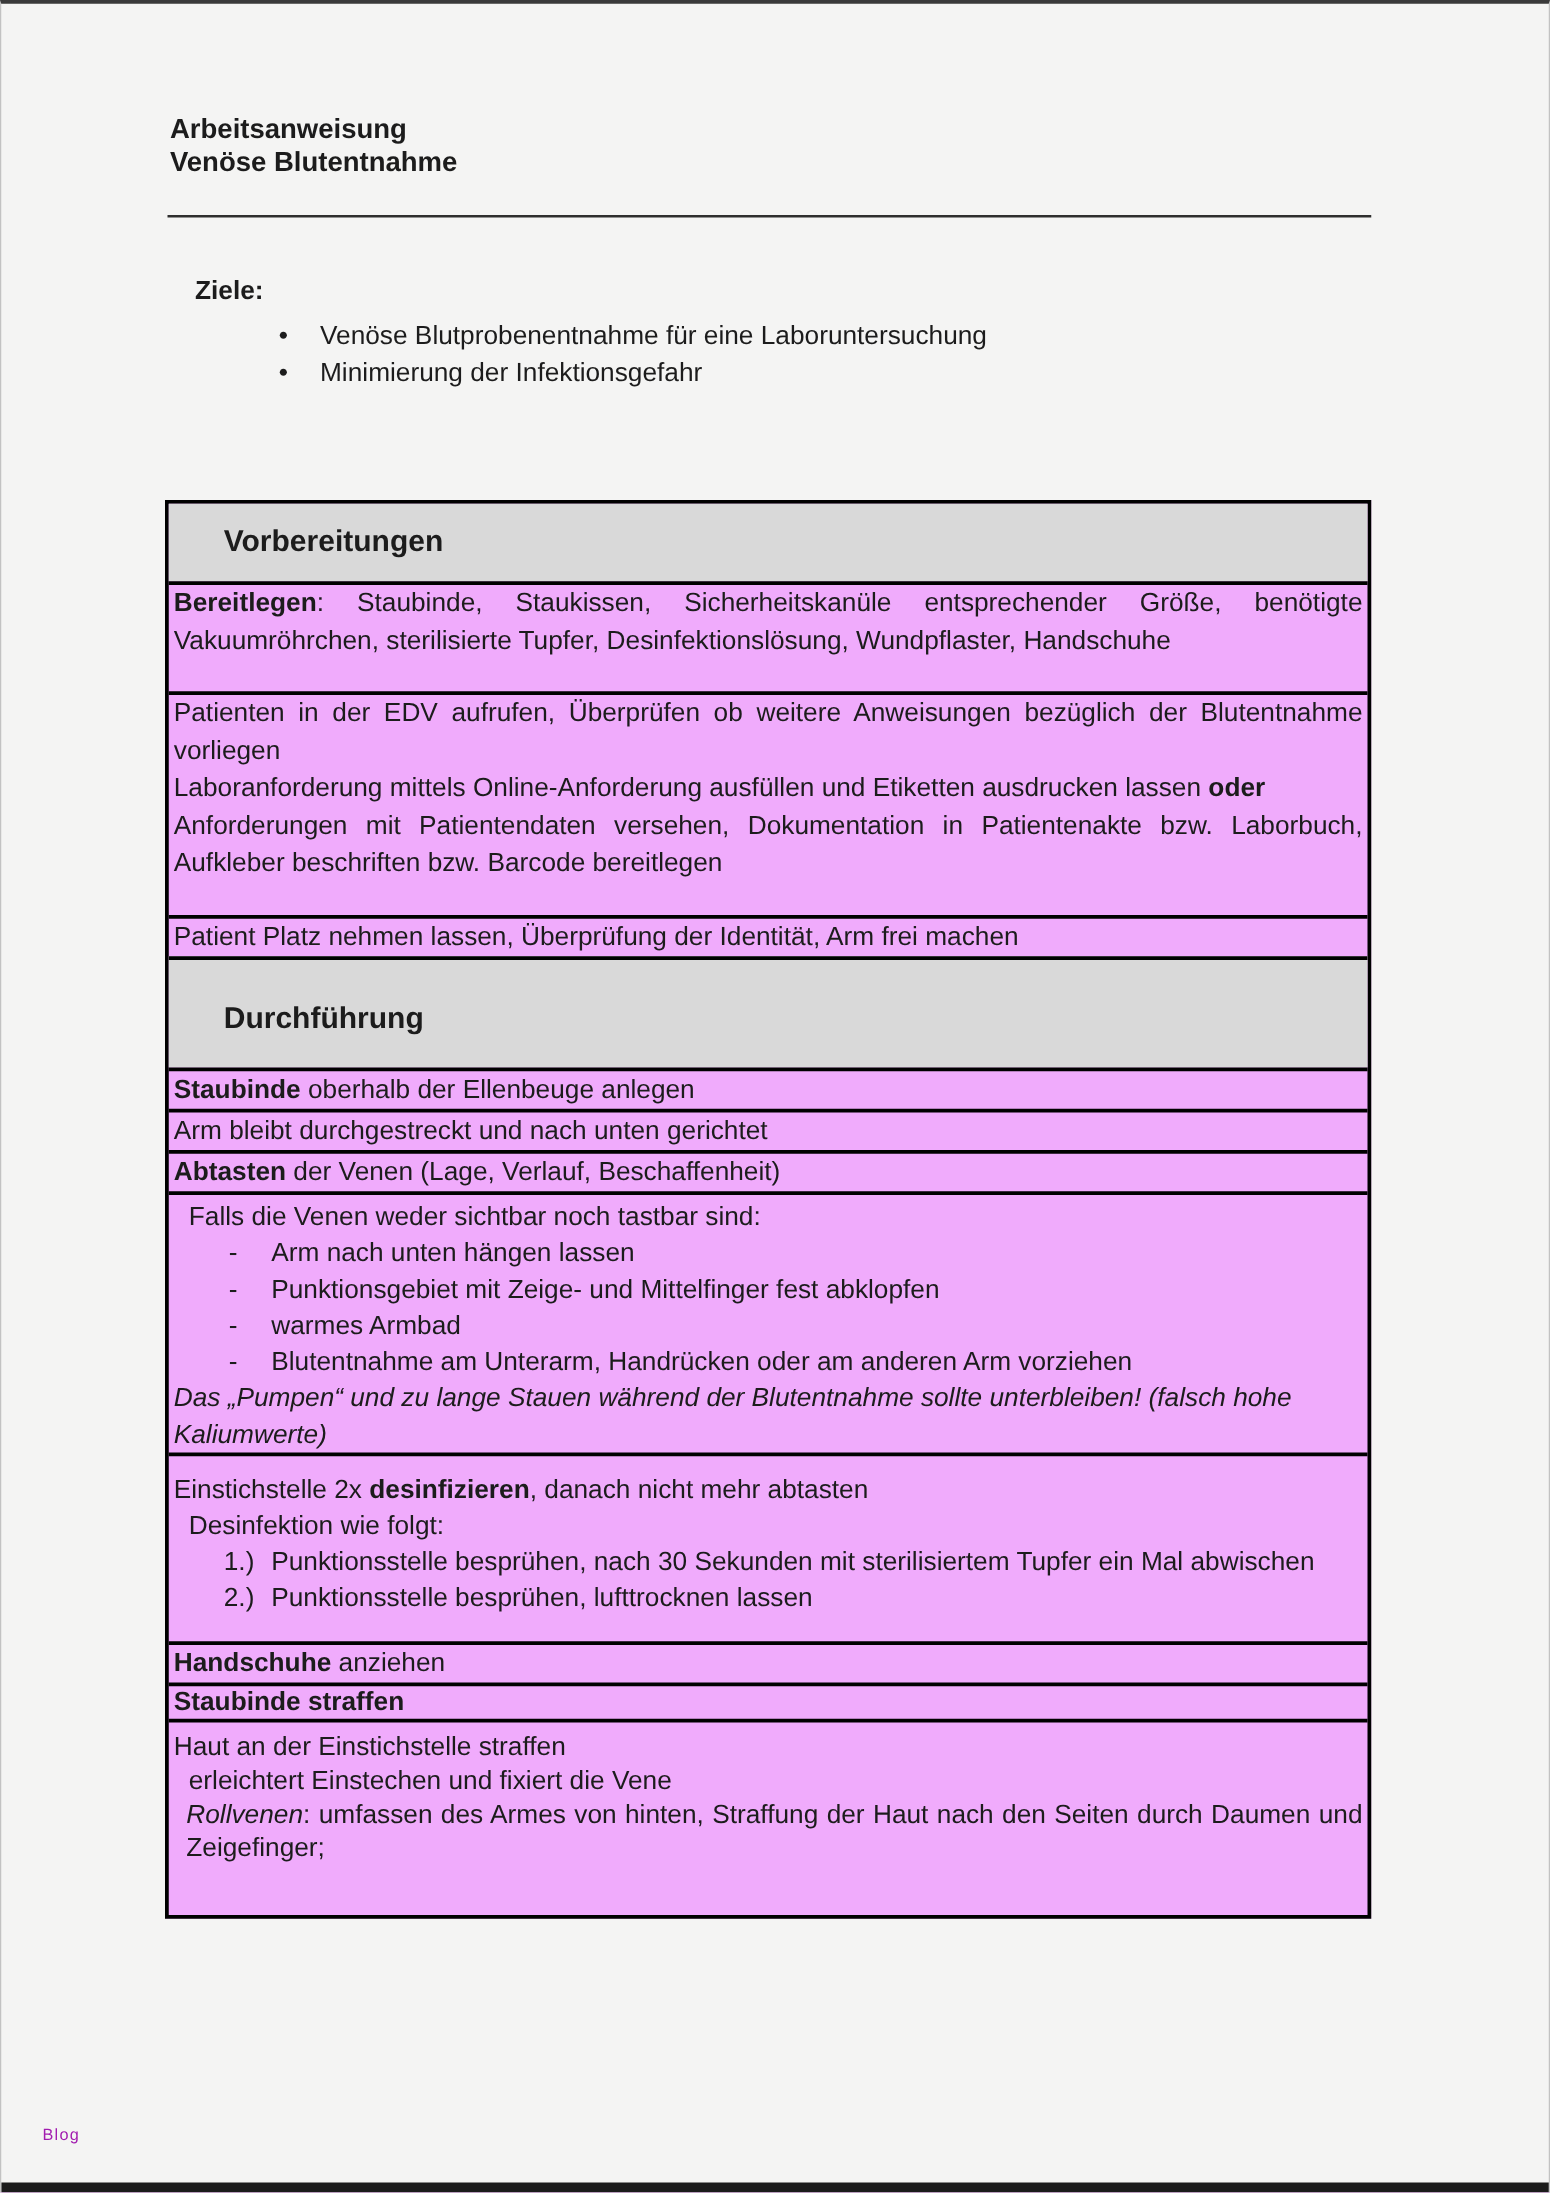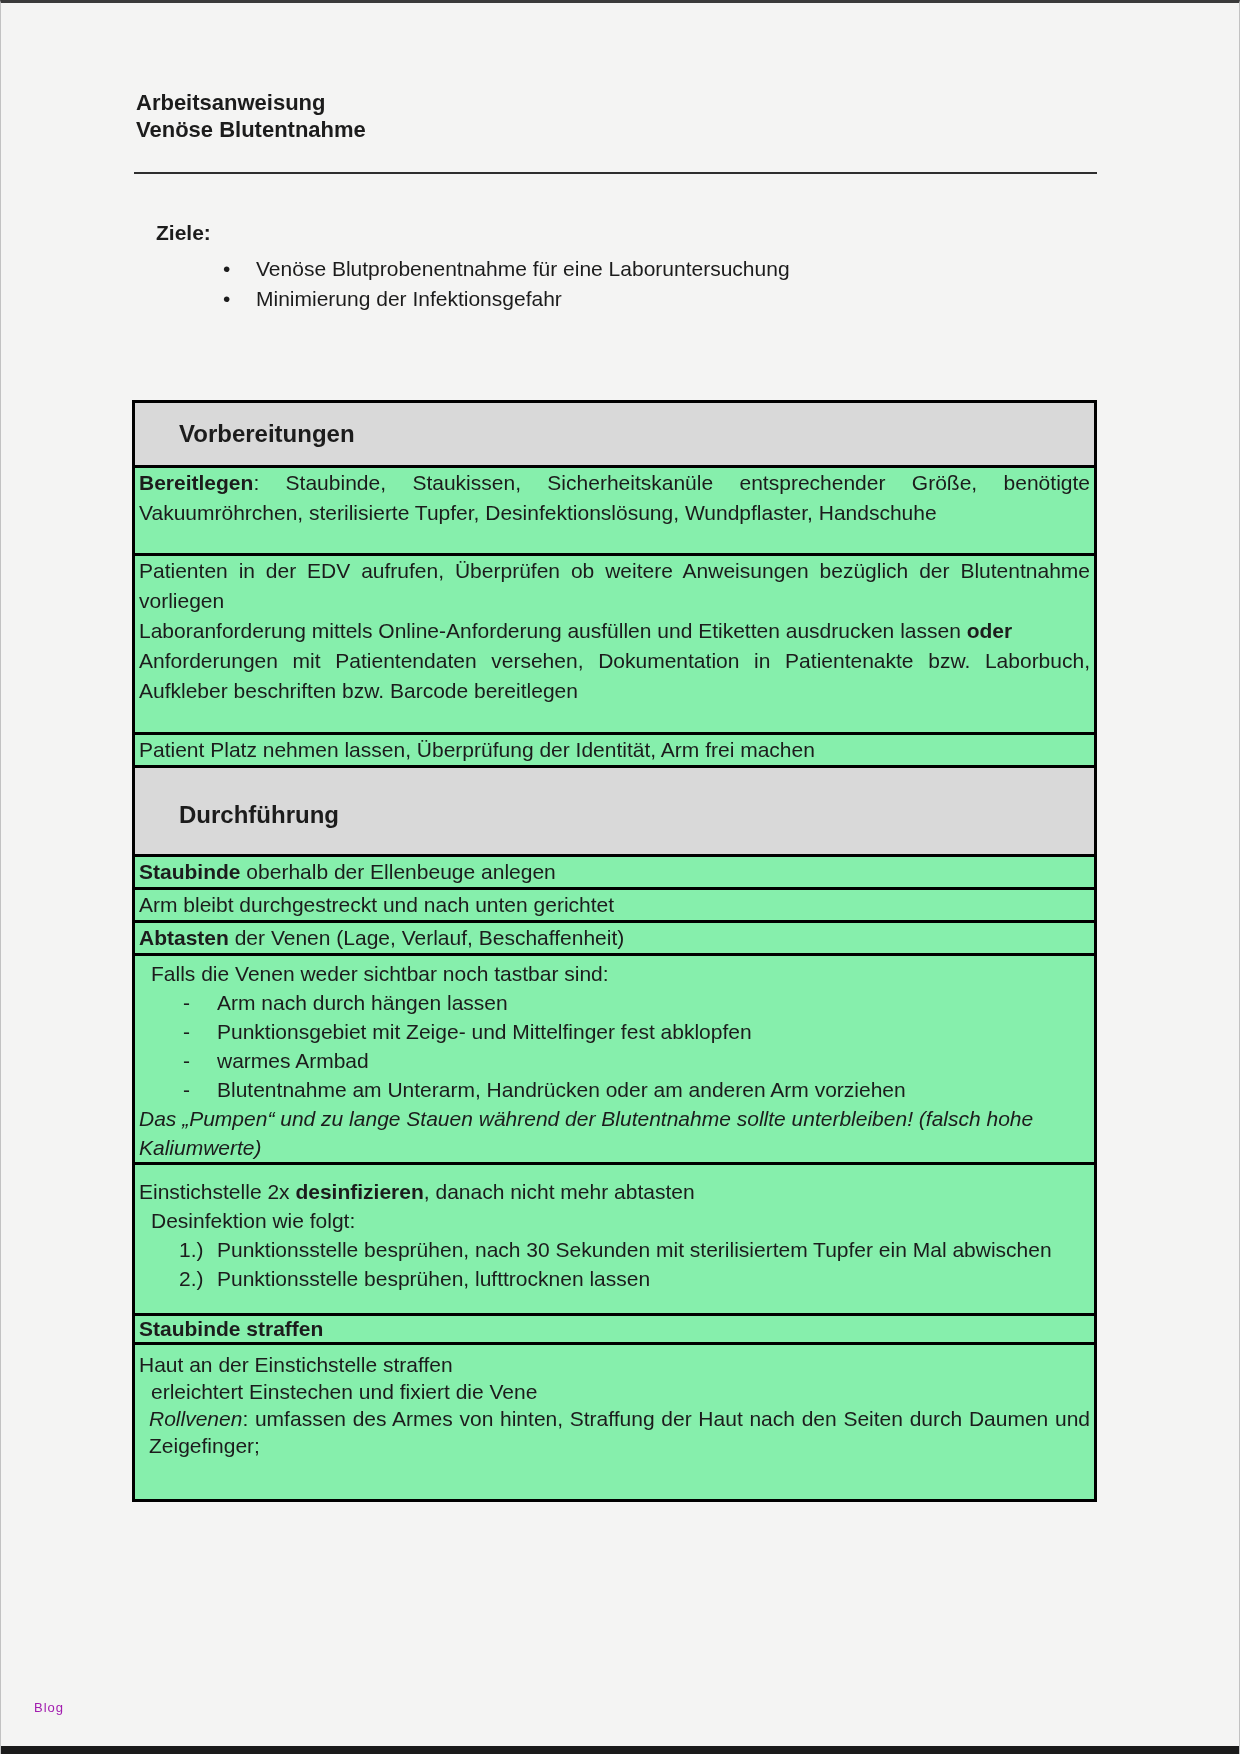--- a/index.html
+++ b/index.html
@@ -34,21 +34,21 @@
   .goals-list{
     position:absolute;left:222px;top:251px;width:820px;
     font-size:21px;line-height:30px;
   }
   .goal-item{display:flex;}
   .goal-item .bullet{width:33px;flex:0 0 33px;}
   .doc-table{
     position:absolute;left:131px;top:397px;width:965px;
     border:3px solid #000;
     box-sizing:border-box;
-    background:#86efac;
+    background:#f0abfc;
     font-size:21px;
   }
   .t-row{border-top:3px solid #000;box-sizing:border-box;padding:0 4px 0 4px;line-height:30px;}
   .t-row:first-child{border-top:none;}
   .t-head{
     background:#d9d9d9;
     font-weight:bold;font-size:24px;
     padding-left:44px;
     box-sizing:border-box;
   }
@@ -136,21 +136,21 @@
     <div class="t-row r-single29">Arm bleibt durchgestreckt und nach unten gerichtet</div>
 
     <div class="t-row r-single32">
       <b>Abtasten</b><span> der Venen (Lage, Verlauf, Beschaffenheit)</span>
     </div>
 
     <div class="t-row r-venen">
       <div class="ind">Falls die Venen weder sichtbar noch tastbar sind:</div>
       <div class="dash-item">
         <span class="marker">-</span>
-        <span>Arm nach durch hängen lassen</span>
+        <span>Arm nach unten hängen lassen</span>
       </div>
       <div class="dash-item">
         <span class="marker">-</span>
         <span>Punktionsgebiet mit Zeige- und Mittelfinger fest abklopfen</span>
       </div>
       <div class="dash-item">
         <span class="marker">-</span>
         <span>warmes Armbad</span>
       </div>
       <div class="dash-item">
@@ -166,20 +166,23 @@
       <div class="num-item">
         <span class="marker">1.)</span>
         <span class="num-text">Punktionsstelle besprühen, nach 30 Sekunden mit sterilisiertem Tupfer ein Mal abwischen</span>
       </div>
       <div class="num-item">
         <span class="marker">2.)</span>
         <span class="num-text noj">Punktionsstelle besprühen, lufttrocknen lassen</span>
       </div>
     </div>
 
+    <div class="t-row r-handschuhe">
+      <b>Handschuhe</b><span> anziehen</span>
+    </div>
 
     <div class="t-row r-staubinde2">Staubinde straffen</div>
 
     <div class="t-row r-haut">
       <div>Haut an der Einstichstelle straffen</div>
       <div class="ind">erleichtert Einstechen und fixiert die Vene</div>
       <div class="haut-l3"><span class="italic">Rollvenen</span><span>: umfassen des Armes von hinten, Straffung der Haut nach den Seiten durch Daumen und Zeigefinger;</span></div>
     </div>
 
   </div>

